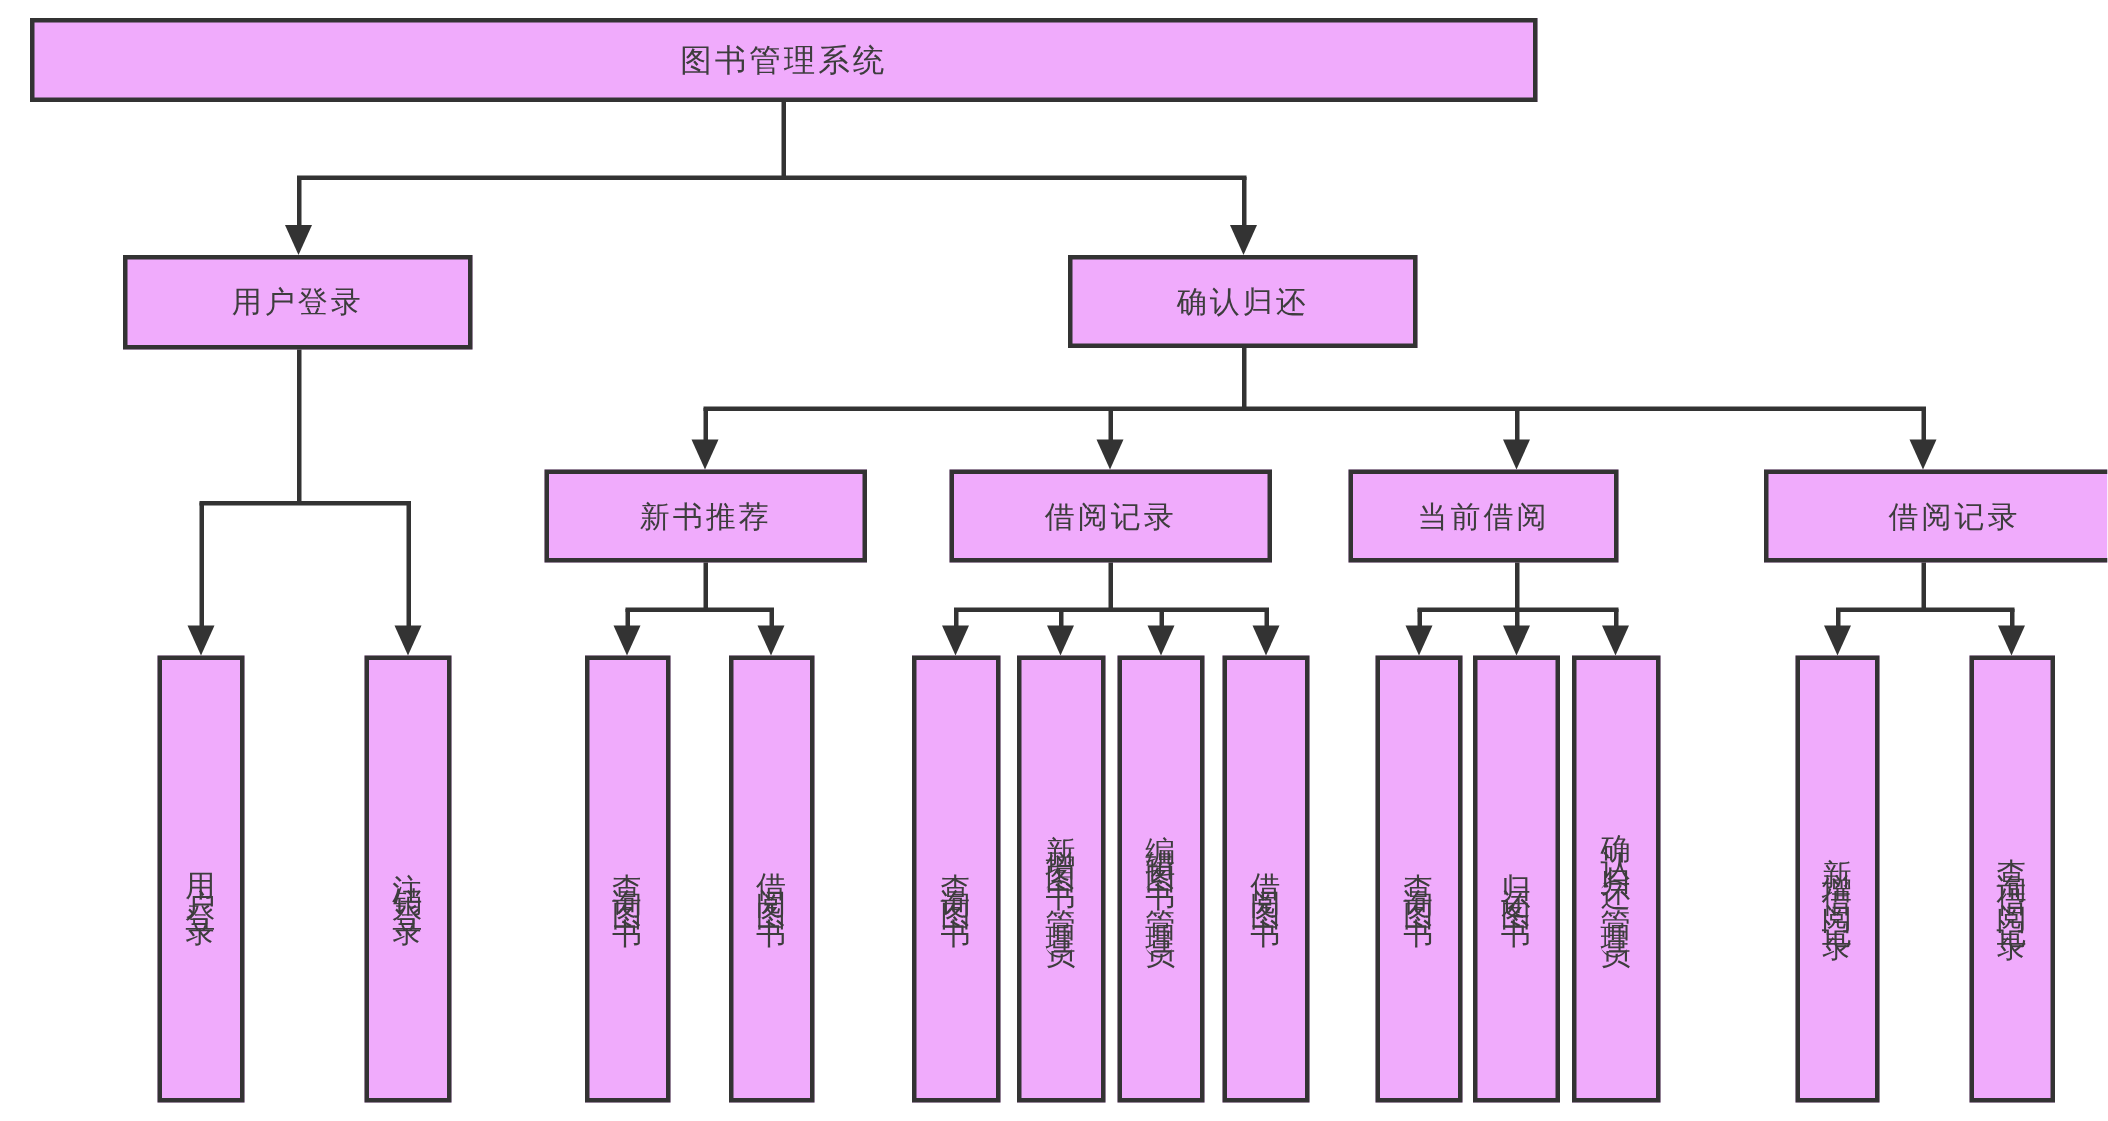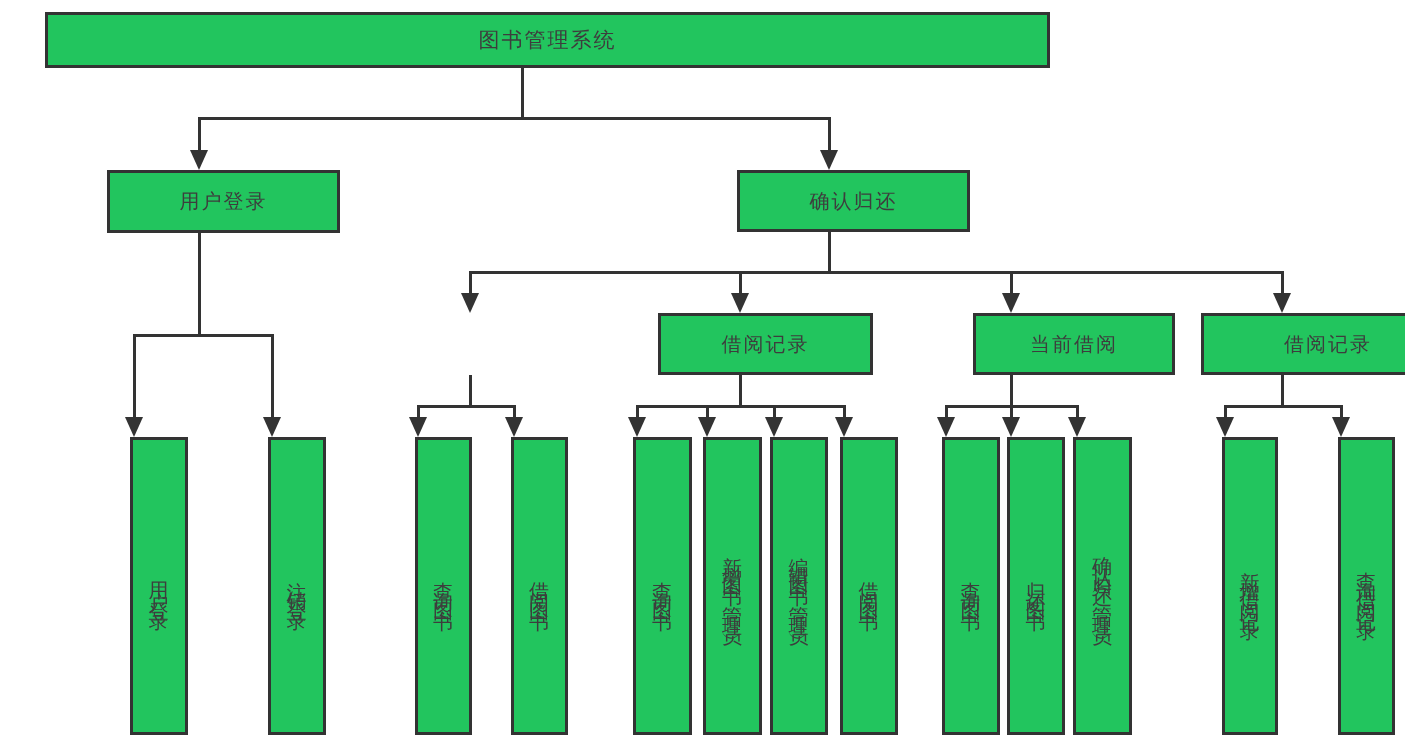--- a/index.html
+++ b/index.html
@@ -6,27 +6,26 @@
   .canvas {
     position:relative;
     width:1405px; height:747px;
     background:#ffffff;
     font-family:"DejaVu Sans","Liberation Sans",sans-serif;
     overflow:hidden;
   }
   .node {
     position:absolute;
     box-sizing:border-box;
-    background:#22c55e;
+    background:#f0abfc;
     border:3px solid #333333;
     color:#3d3d3d;
     display:flex;
     align-items:center;
     justify-content:center;
-    margin-left:25px;
   }
   .node-h { font-size:20px; letter-spacing:2px; white-space:nowrap; }
   .node-root { font-size:21px; }
   .node-v span {
     writing-mode:vertical-rl;
     text-orientation:mixed;
     font-size:20px;
     letter-spacing:10px;
     line-height:1;
   }
@@ -56,24 +55,27 @@
     <span>图书管理系统</span>
   </div>
 
   <div class="node node-h" style="left:82px; top:170px; width:233px; height:63px;">
     <span>用户登录</span>
   </div>
   <div class="node node-h" style="left:712px; top:170px; width:233px; height:62px;">
     <span>确认归还</span>
   </div>
 
+  <div class="node node-h" style="left:363px; top:313px; width:215px; height:62px;">
+    <span>新书推荐</span>
+  </div>
   <div class="node node-h" style="left:633px; top:313px; width:215px; height:62px;">
     <span>借阅记录</span>
   </div>
-  <div class="node node-h" style="left:948px; top:313px; width:202px; height:62px;">
+  <div class="node node-h" style="left:899px; top:313px; width:180px; height:62px;">
     <span>当前借阅</span>
   </div>
   <div class="node node-h" style="left:1176px; top:313px; width:254px; height:62px;text-align:right;">
     <span>借阅记录</span>
   </div>
 
   <div class="node node-v" style="left:105px; top:437px; width:58px; height:298px;">
     <span>用户登录</span>
   </div>
   <div class="node node-v" style="left:243px; top:437px; width:58px; height:298px;">

